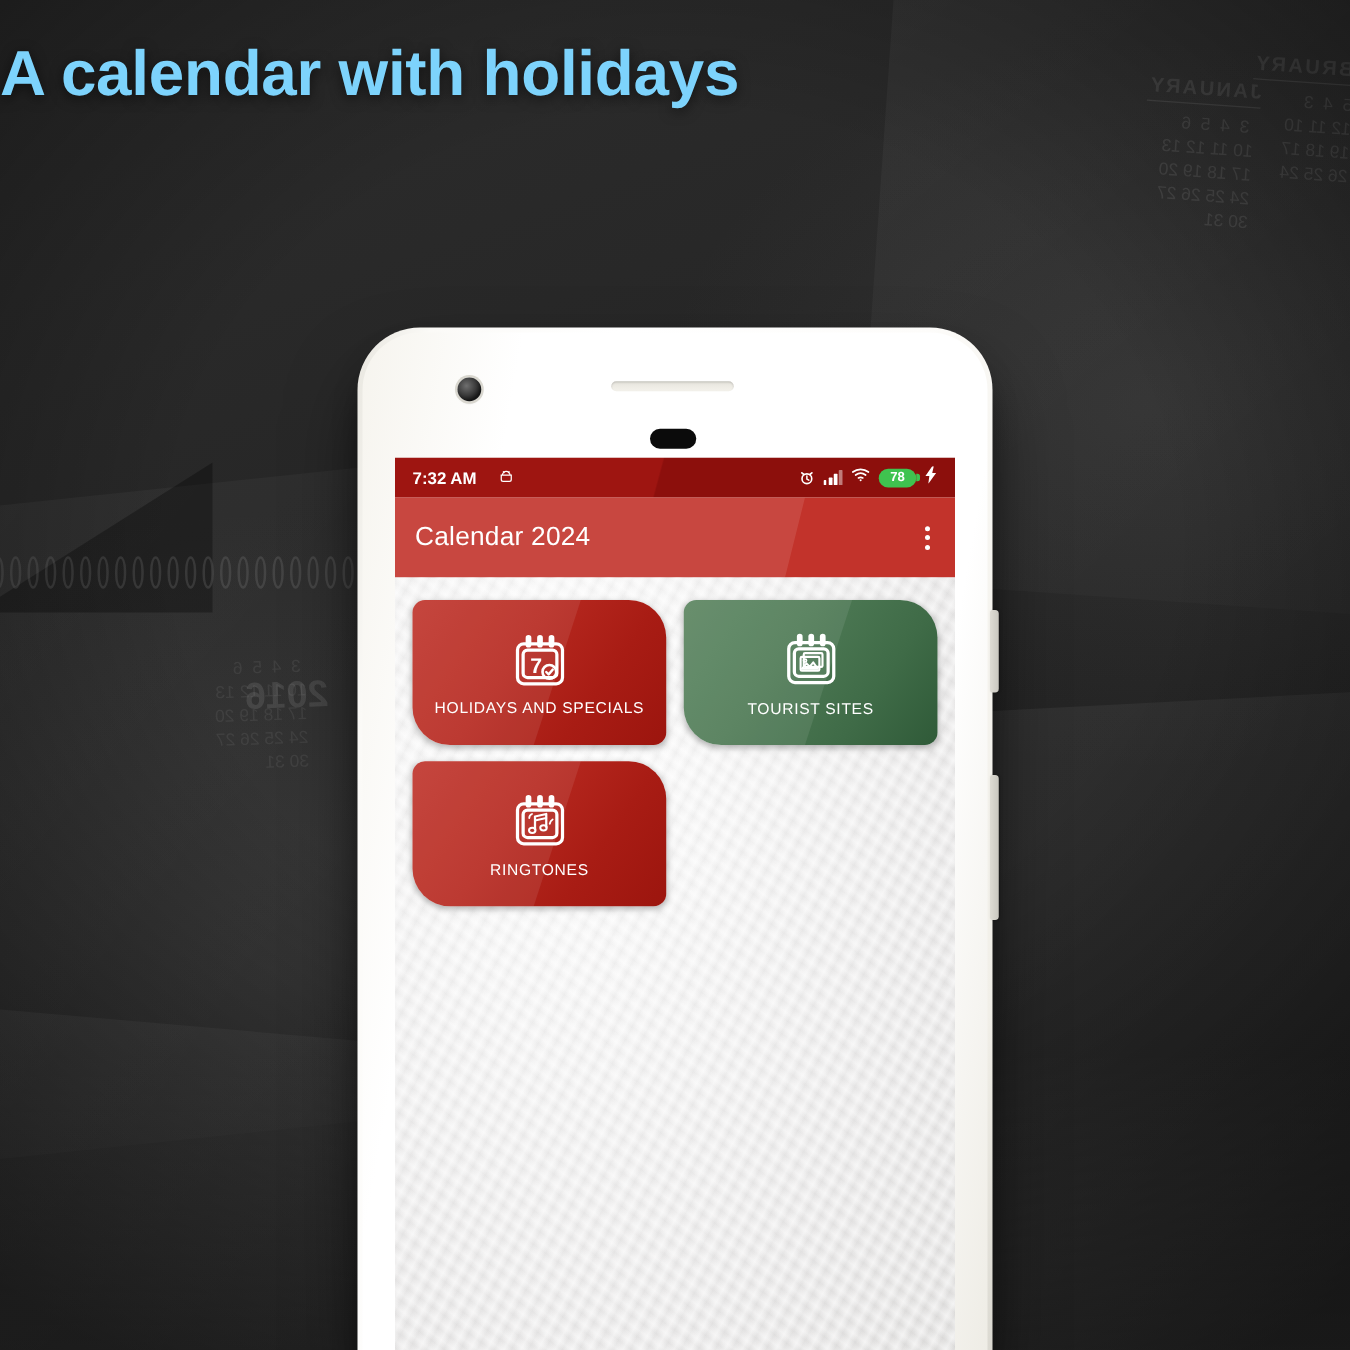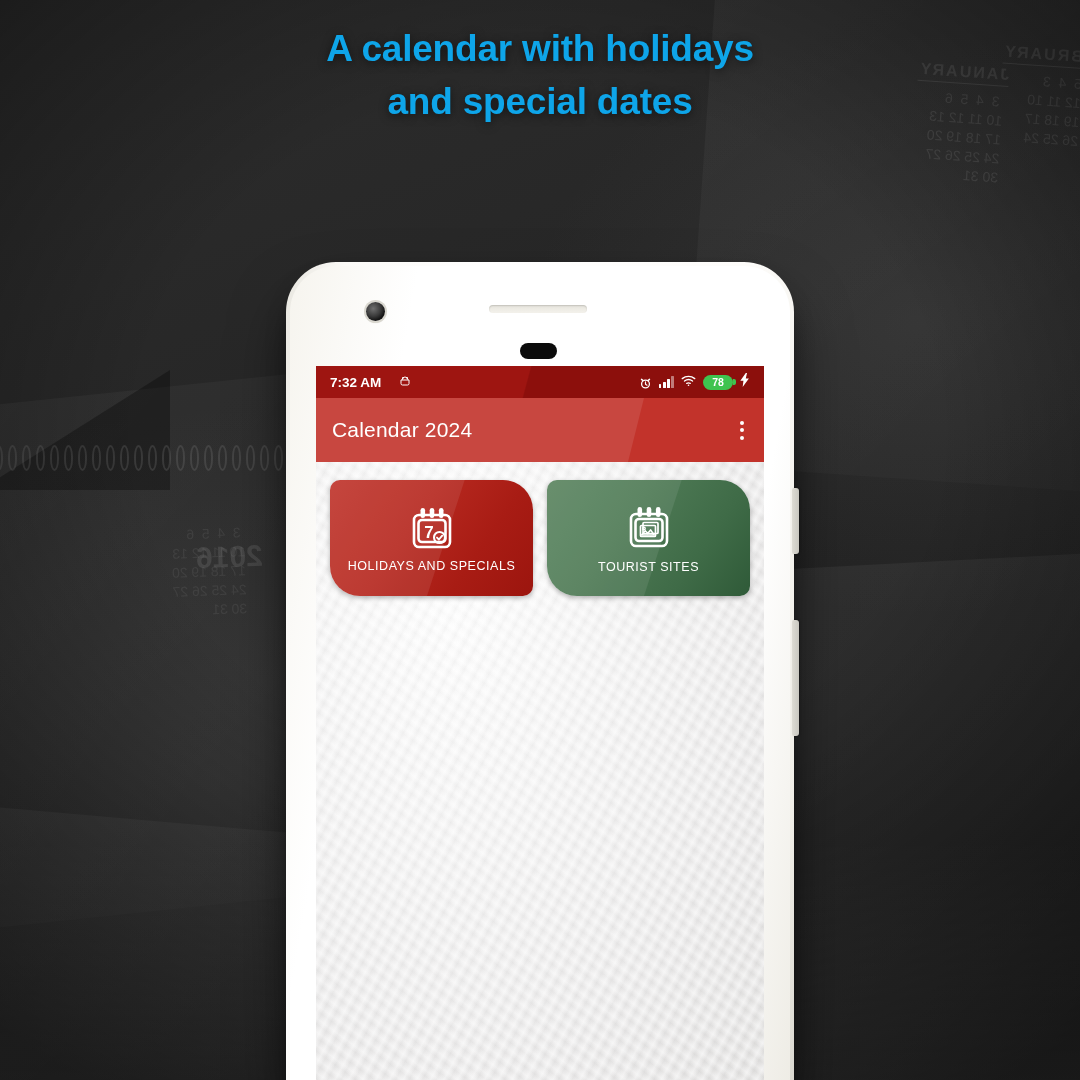--- a/index.html
+++ b/index.html
@@ -64,22 +64,22 @@
     border-radius:5px/13px;
   }
   .year-ghost {
     position:absolute; left:196px; top:540px; transform:scaleX(-1) rotate(2deg);
     font-size:30px; font-weight:700; color:#8d8d8d; opacity:0.22;
   }
 
   
   #headline {
     position:absolute; left:0; right:0; top:22px;
-    text-align:center; color:#0ea5e9;
-    font-size:37px; font-weight:700; line-height:1.44;
+    color:#7dd3fc;
+    font-size:51px; font-weight:700; line-height:1.44;
     letter-spacing:-0.2px;
     text-shadow:0 2px 10px rgba(0,0,0,0.55);
     z-index:5;
   }
 
   
   #phone {
     position:absolute; left:286px; top:262px;
     width:508px; height:830px;
     z-index:4;
@@ -276,21 +276,20 @@
       <i style="left: 294px;"></i>
     </div>
   <div class="year-ghost">2016</div>
 
   <div class="bg-bottom-glow"></div>
   <div class="bg-vignette"></div>
 </div>
 
 <div id="headline">
   <div>A calendar with holidays</div>
-  <div>and special dates</div>
 </div>
 
 <div id="phone">
   <div class="phone-shadow"></div>
   <div class="phone-body">
     <div class="phone-inner-rim"></div>
     <div class="cam"></div>
     <div class="earpiece"></div>
     <div class="sensor-pill"></div>
   </div>
@@ -385,18 +384,37 @@
               <rect x="20" y="20.5" width="15" height="11" rx="1" stroke-width="1.7"></rect>
               <rect x="17.5" y="23.5" width="15" height="11" rx="1" stroke-width="1.7"></rect>
               <path d="M18.6 33l3.6-4.3 2.6 2.6 2.8-3.4 3.6 5.1z" stroke-width="1.6"></path>
               <circle cx="21" cy="26.4" r="1.2" stroke-width="1.4"></circle>
             </svg>
           </div>
           <div class="tile-label">TOURIST SITES</div>
         </div>
 
 
+        <div class="tile red">
+          <div class="gloss"></div>
+          <div class="tile-icon">
+            <svg viewBox="0 0 52 52" fill="none" stroke="#fff" stroke-width="2.6" stroke-linecap="round" stroke-linejoin="round">
+              <rect x="8" y="12" width="36" height="32" rx="5"></rect>
+              <rect x="12.5" y="17" width="27" height="22" rx="3.5"></rect>
+              <rect x="14.5" y="5" width="4.6" height="10" rx="2.3" fill="#fff" stroke="none"></rect>
+              <rect x="23.7" y="5" width="4.6" height="10" rx="2.3" fill="#fff" stroke="none"></rect>
+              <rect x="32.9" y="5" width="4.6" height="10" rx="2.3" fill="#fff" stroke="none"></rect>
+              <path d="M22 32.5V22.2l9-2v10.4" stroke-width="1.8"></path>
+              <ellipse cx="19.8" cy="33.2" rx="2.6" ry="2.1" stroke-width="1.6"></ellipse>
+              <ellipse cx="28.8" cy="31.2" rx="2.6" ry="2.1" stroke-width="1.6"></ellipse>
+              <path d="M22 25.4l9-2" stroke-width="1.6"></path>
+              <path d="M17.4 23.4c0-1.6.9-2.6 2.2-3.2" stroke-width="1.5"></path>
+              <path d="M33.8 28c.3-1.8 1.1-2.8 2.3-3.4" stroke-width="1.5"></path>
+            </svg>
+          </div>
+          <div class="tile-label">RINGTONES</div>
+        </div>
 
 
       </div>
     </div>
   </div>
 </div>
 
 </body></html>

